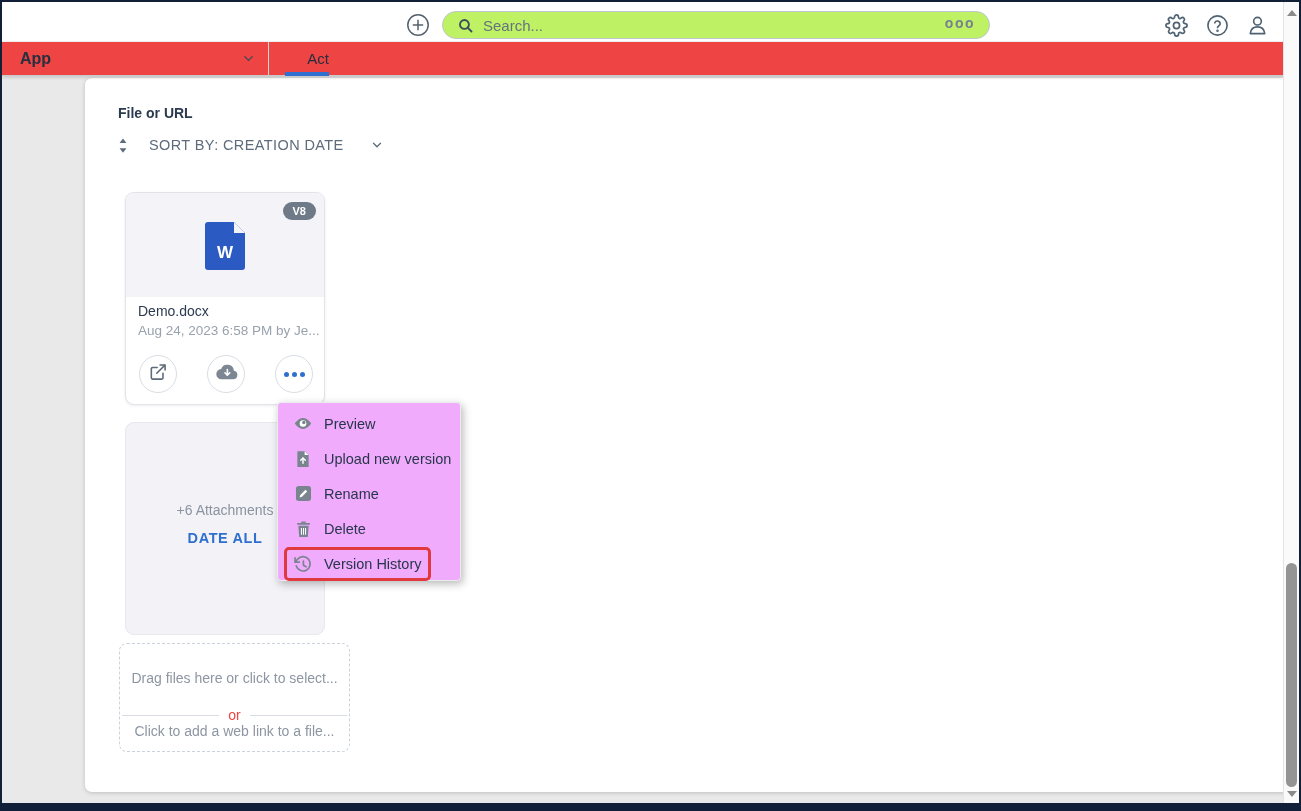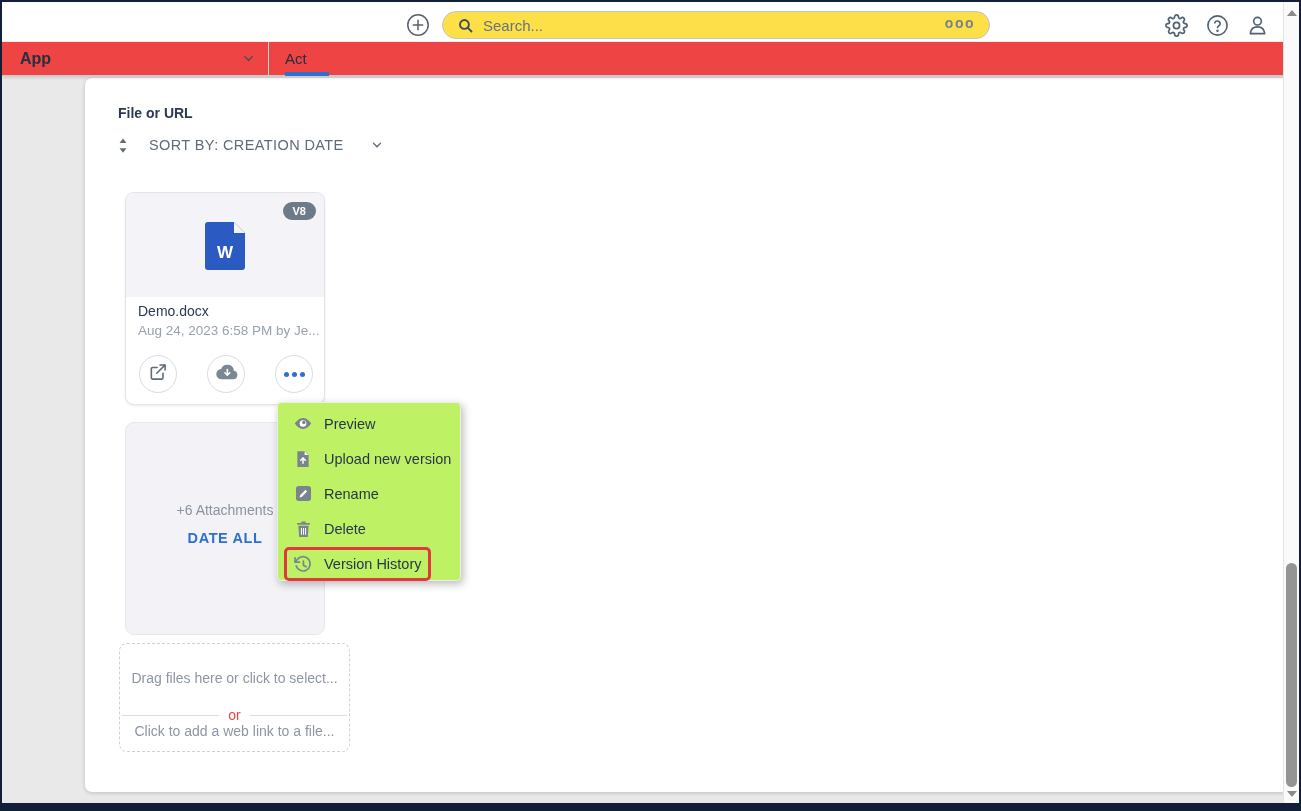--- a/index.html
+++ b/index.html
@@ -7,35 +7,35 @@
   .screen{position:relative;width:1301px;height:811px;background:#e9e9ea;overflow:hidden;}
   .frame-top{position:absolute;left:0;top:0;width:100%;height:2px;background:#121f38;z-index:50;}
   .frame-left{position:absolute;left:0;top:0;width:2px;height:100%;background:#121f38;z-index:50;}
   .frame-right{position:absolute;right:0;top:0;width:2px;height:100%;background:#121f38;z-index:50;}
   .bottombar{position:absolute;left:0;bottom:0;width:100%;height:8px;background:#121f38;z-index:50;}
 
   
   .topbar{position:absolute;left:2px;top:2px;width:1281px;height:40px;background:#fff;border-bottom:1px solid #efefef;z-index:5;}
   .icon-btn{position:absolute;display:flex;align-items:center;justify-content:center;cursor:pointer;}
   .plus-btn{left:404px;top:11px;width:24px;height:24px;}
-  .searchbar{position:absolute;left:440px;top:9px;width:548px;height:28px;border:1px solid #bfc6cf;border-radius:15px;display:flex;align-items:center;padding:0 14px;background:#fde047;}
+  .searchbar{position:absolute;left:440px;top:9px;width:548px;height:28px;border:1px solid #bfc6cf;border-radius:15px;display:flex;align-items:center;padding:0 14px;background:#bef264;}
   .searchbar .mag{width:17px;height:17px;flex:0 0 auto;margin-right:9px;}
   .searchbar input{flex:1;border:none;outline:none;font-size:15px;color:#44505c;background:transparent;font-family:"Liberation Sans",sans-serif;}
   .searchbar input::placeholder{color:#66727e;}
   .search-dots{flex:0 0 auto;color:#76818d;font-size:14px;font-weight:bold;letter-spacing:1.5px;transform:translateY(-2px);}
   .gear-btn{left:1162px;top:11px;width:24px;height:24px;}
   .help-btn{left:1203px;top:11px;width:24px;height:24px;}
   .user-btn{left:1243px;top:11px;width:24px;height:24px;}
 
   
   .navrow{position:absolute;left:2px;top:42px;width:1281px;height:34px;background:#ef4444;border-bottom:1px solid #c9c9c9;box-shadow:0 2px 3px rgba(0,0,0,0.13);z-index:4;}
   .app-dd{position:absolute;left:0;top:0;width:267px;height:33px;display:flex;align-items:center;padding:0 12px 0 18px;border-right:1px solid #d6d6d6;cursor:pointer;}
   .app-dd .app-label{font-size:16px;font-weight:bold;color:#22303f;flex:1;}
   .chev{width:15px;height:15px;color:#3c4a58;}
-  .tab-act{position:absolute;left:283px;top:0;height:33px;min-width:44px;display:flex;align-items:center;justify-content:flex-start;cursor:pointer;}
+  .tab-act{position:absolute;left:283px;top:0;height:33px;min-width:44px;display:flex;align-items:center;justify-content:flex-end;cursor:pointer;}
   .tab-act .tab-label{font-size:15px;color:#22303f;}
   .tab-underline{position:absolute;left:0;bottom:-1px;width:100%;height:4px;background:#2e6fd0;}
 
   
   .panel{position:absolute;left:85px;top:78px;width:1257px;height:714px;background:#fff;border-radius:7px;box-shadow:0 1px 4px rgba(0,0,0,0.18);z-index:2;}
   .section-title{position:absolute;left:33px;top:27px;font-size:14px;font-weight:bold;color:#2b3a4f;}
   .sort-row{position:absolute;left:32px;top:59px;display:flex;align-items:center;gap:20px;cursor:pointer;}
   .sort-label{font-size:14.5px;color:#5d6b7a;letter-spacing:0.4px;}
   .sort-glyph{width:12px;height:16px;}
   .sort-chev{width:14px;height:14px;color:#5d6b7a;margin-left:6px;}
@@ -60,21 +60,21 @@
 
   
   .dropzone{position:absolute;left:34px;top:565px;width:231px;height:109px;border:1.5px dashed #ccd2da;border-radius:8px;cursor:pointer;}
   .drag-label{position:absolute;left:0;top:26px;width:100%;text-align:center;font-size:14px;color:#8d96a2;}
   .or-row{position:absolute;left:0;top:63px;width:100%;display:flex;align-items:center;gap:9px;padding:0 2px;}
   .or-row .line{flex:1;height:1px;background:#dadee4;}
   .or-label{font-size:14px;color:#ef4444;}
   .link-label{position:absolute;left:0;top:79px;width:100%;text-align:center;font-size:14px;color:#8d96a2;cursor:pointer;}
 
   
-  .menu{position:absolute;left:192px;top:324px;width:184px;height:179px;background:#bef264;border:1px solid #ececec;border-radius:4px;box-shadow:2px 3px 9px rgba(0,0,0,0.28);z-index:10;padding-top:3px;}
+  .menu{position:absolute;left:192px;top:324px;width:184px;height:179px;background:#f0abfc;border:1px solid #ececec;border-radius:4px;box-shadow:2px 3px 9px rgba(0,0,0,0.28);z-index:10;padding-top:3px;}
   .menu-item{height:35px;display:flex;align-items:center;padding-left:15px;cursor:pointer;}
   .mi-icon{width:20px;height:20px;flex:0 0 auto;display:flex;align-items:center;justify-content:center;}
   .mi-label{margin-left:11px;font-size:14.5px;color:#27364a;white-space:nowrap;}
   .menu-highlight{position:absolute;left:6px;top:144px;width:147px;height:34px;border:3px solid #e03a3e;border-radius:5px;pointer-events:none;z-index:11;}
 
   
   .scrollbar{position:absolute;left:1283px;top:2px;width:16px;height:801px;background:#fafafa;border-left:1px solid #e4e4e4;z-index:20;}
   .sb-up{position:absolute;left:3px;top:8px;width:0;height:0;border-left:5px solid transparent;border-right:5px solid transparent;border-bottom:6px solid #8a8a8a;}
   .sb-down{position:absolute;left:3px;bottom:6px;width:0;height:0;border-left:5px solid transparent;border-right:5px solid transparent;border-top:6px solid #8a8a8a;}
   .sb-thumb{position:absolute;left:2px;top:561px;width:11px;height:224px;background:#949494;border-radius:6px;cursor:grab;}

